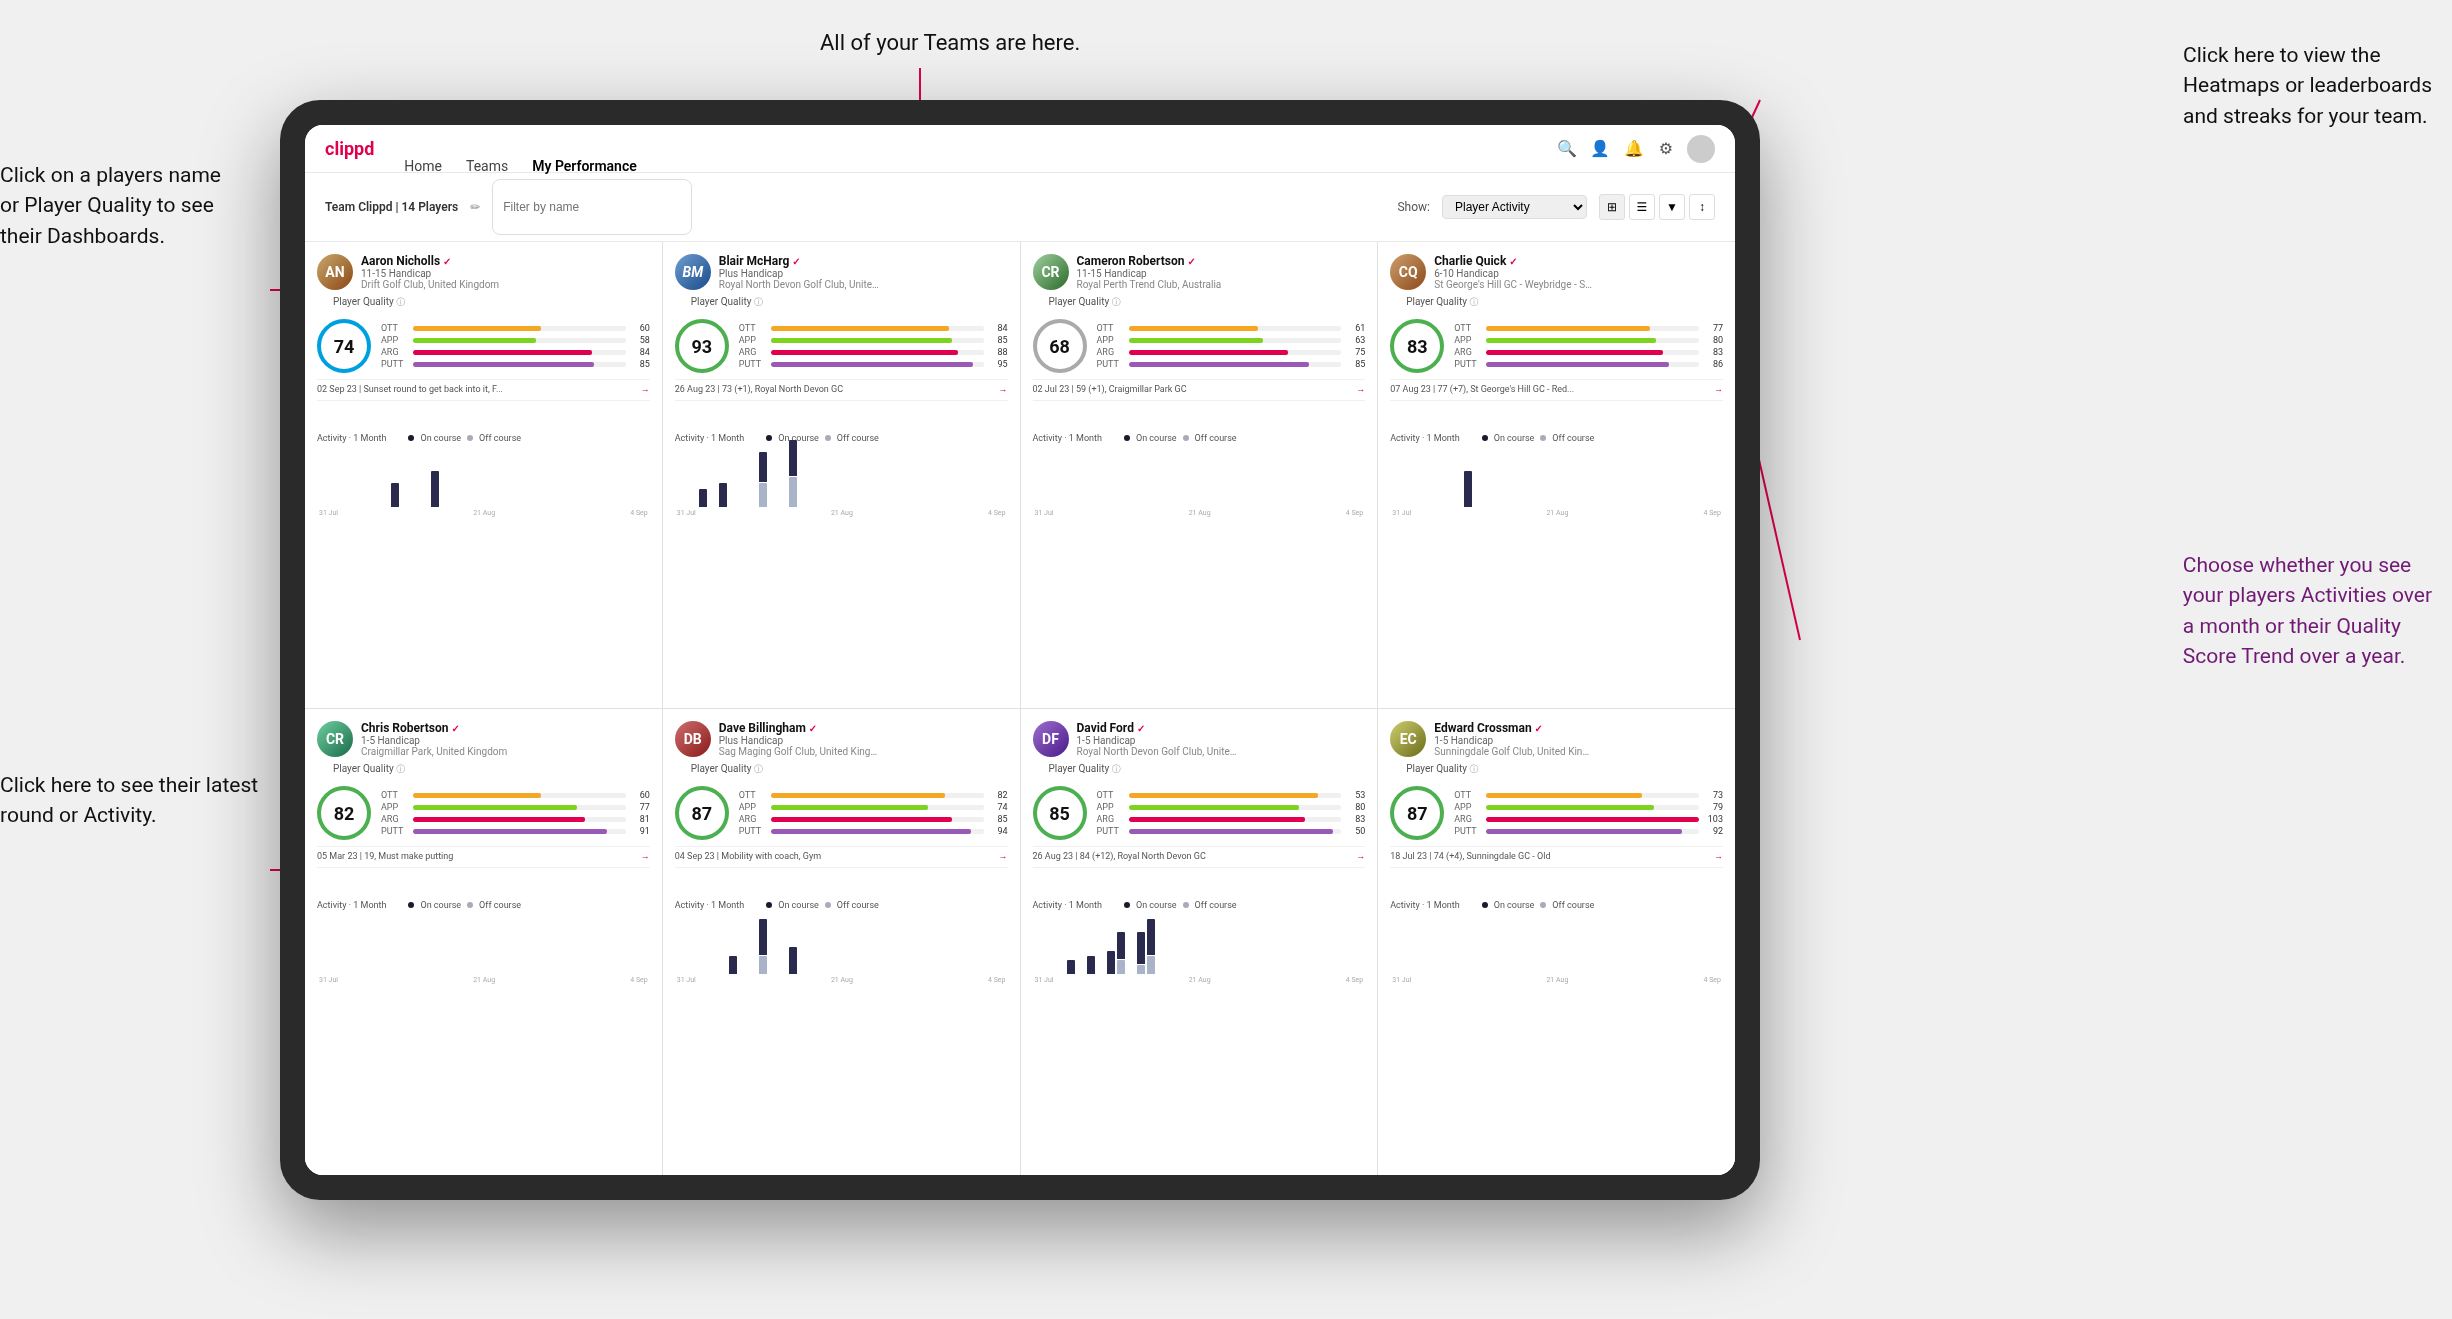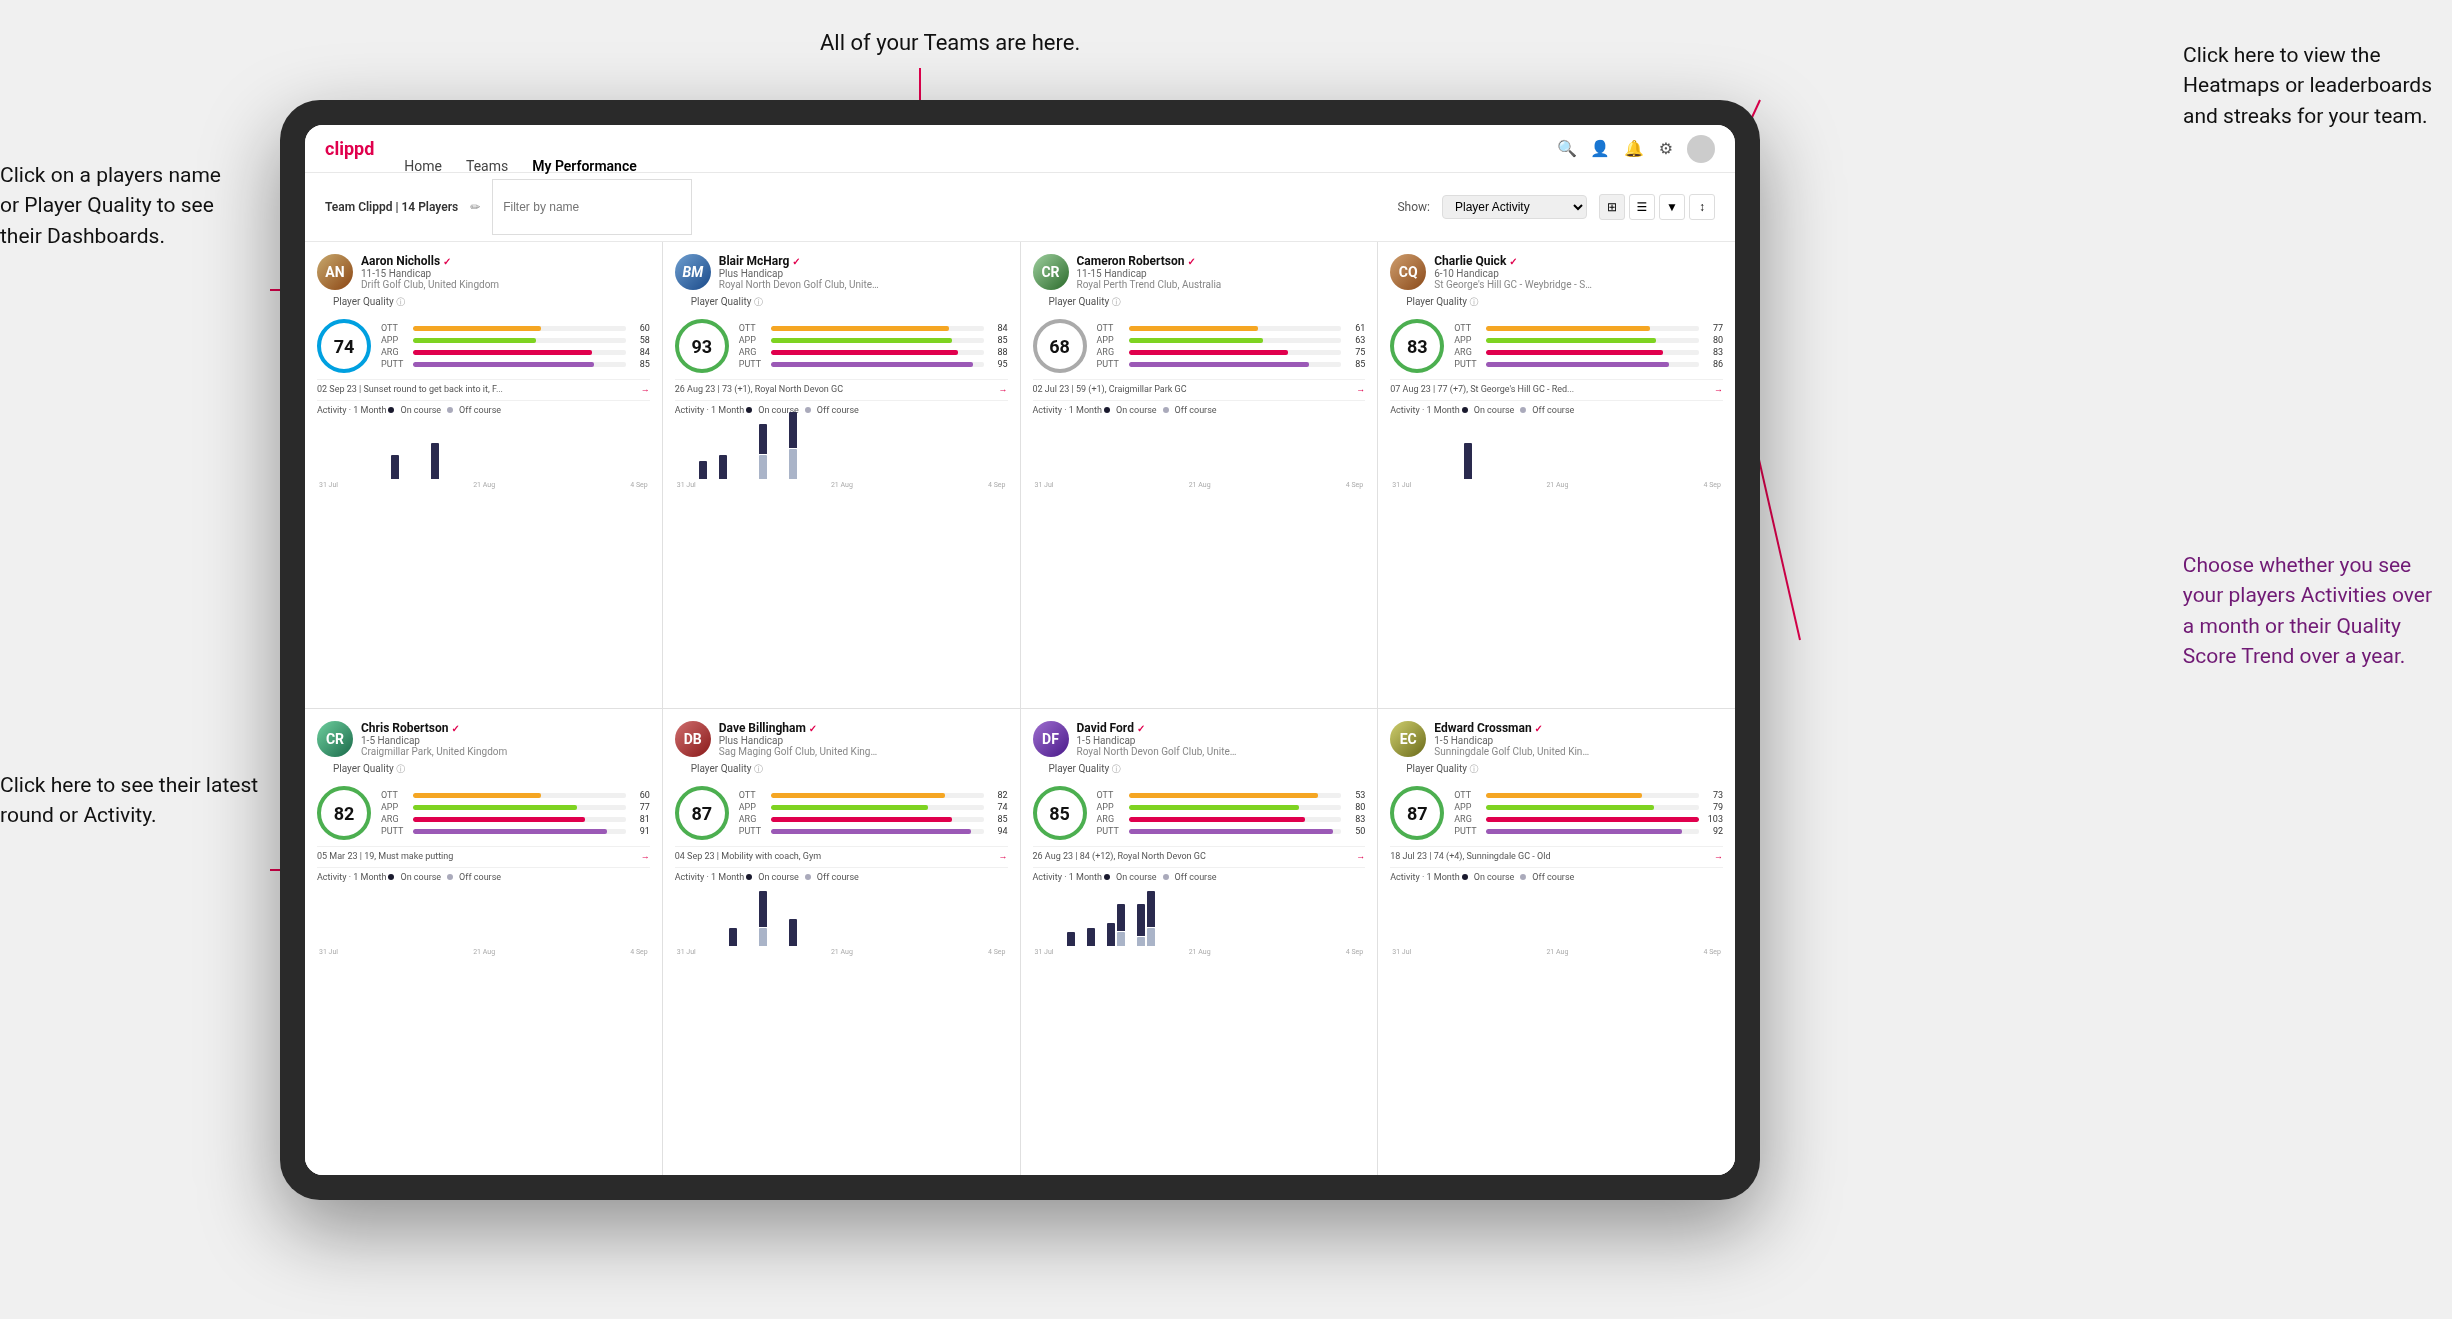--- a/index.html
+++ b/index.html
@@ -118,21 +118,21 @@
       flex-shrink: 0;
       gap: 12px;
     }
     .filterbar-label { font-size: 12px; color: #333; font-weight: 600; }
     .filterbar-edit { color: #888; font-size: 12px; cursor: pointer; }
     .filterbar-search {
       flex: 1;
       max-width: 200px;
       padding: 20px 10px;
       border: 1px solid #ddd;
-      border-radius: 0;
+      border-radius: 8px;
       font-size: 12px;
     }
     .filterbar-spacer { flex: 1; }
     .filterbar-show { font-size: 12px; color: #555; }
     .filterbar-select {
       border: 1px solid #ddd;
       border-radius: 4px;
       padding: 3px 8px;
       font-size: 12px;
     }
@@ -261,24 +261,25 @@
     .last-round-arrow { color: #e0004d; }
 
     
     .activity-section {
       border-top: 1px solid #f0f0f0;
       padding-top: 4px;
     }
     .activity-header {
       display: flex;
       align-items: center;
-      gap: 2px;
+      gap: 22px;
       font-size: 9px;
       color: #555;
       margin-bottom: 4px;
+      margin-top: 28px;
     }
     .activity-legend {
       display: flex;
       gap: 6px;
       align-items: center;
     }
     .legend-dot {
       width: 6px; height: 6px;
       border-radius: 50%;
     }

